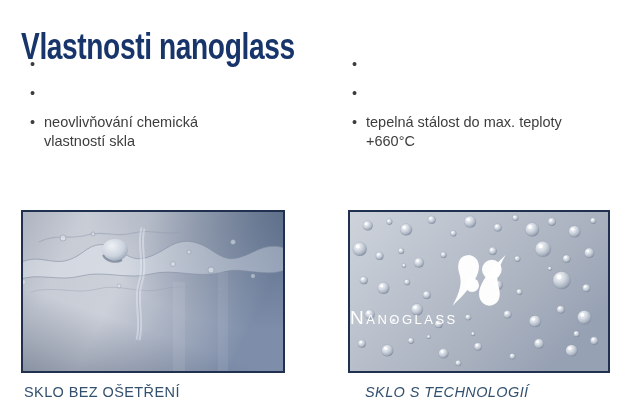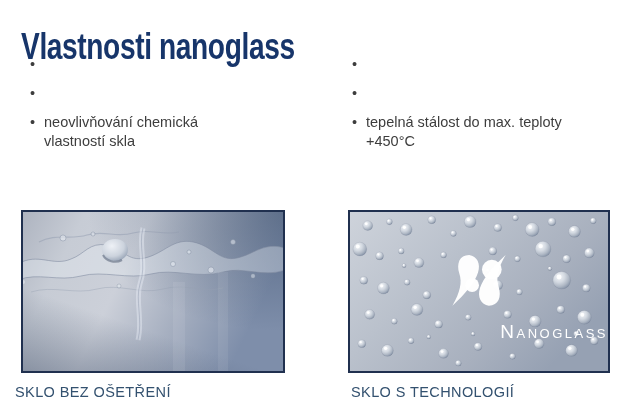--- a/index.html
+++ b/index.html
@@ -34,31 +34,31 @@
     overflow:hidden;background:#b4bac6;
   }
   .figure.untreated{left:21px;width:264px;}
   .figure.treated{left:348px;width:262px;}
   .figure svg{display:block;width:100%;height:100%;}
   .logo-wrap{
     position:absolute;left:0;top:0;width:100%;height:100%;
     pointer-events:none;
   }
   .logo-text{
-    position:absolute;left:0;top:110px;width:100%;
-    text-align:right;color:#ffffff;
+    position:absolute;left:0;top:96px;width:100%;
+    text-align:left;color:#ffffff;
     font-variant:small-caps;font-size:19px;line-height:19px;
     letter-spacing:2.5px;font-weight:normal;
   }
   .caption{
     position:absolute;top:384px;
     font-size:14.5px;letter-spacing:0.4px;color:#33516f;
   }
-  .caption.untreated{left:15px;}
-  .caption.treated{left:351px;}
+  .caption.untreated{left:24px;}
+  .caption.treated{left:365px;font-style:italic;}
 </style>
 </head>
 <body>
 
 <h1 class="page-title">Vlastnosti nanoglass</h1>
 
 <ul class="bullet-list left">
   <li class="bullet-item">
     <span class="bullet-marker">•</span>
   </li>
@@ -75,21 +75,21 @@
 <ul class="bullet-list right">
   <li class="bullet-item">
     <span class="bullet-marker">•</span>
   </li>
   <li class="bullet-item">
     <span class="bullet-marker">•</span>
   </li>
   <li class="bullet-item">
     <span class="bullet-marker">•</span>
     <span class="bullet-text">tepelná stálost do max. teploty
-+450°C</span>
++660°C</span>
   </li>
 </ul>
 
 <div class="figure untreated">
   <svg viewBox="0 0 260 159" preserveAspectRatio="none" aria-hidden="true">
     <defs>
       <linearGradient id="baseL" x1="0" y1="0" x2="1" y2="0.3">
         <stop offset="0" stop-color="#aeb4c0"></stop>
         <stop offset="0.22" stop-color="#c7ccd5"></stop>
         <stop offset="0.46" stop-color="#ccd0d9"></stop>

